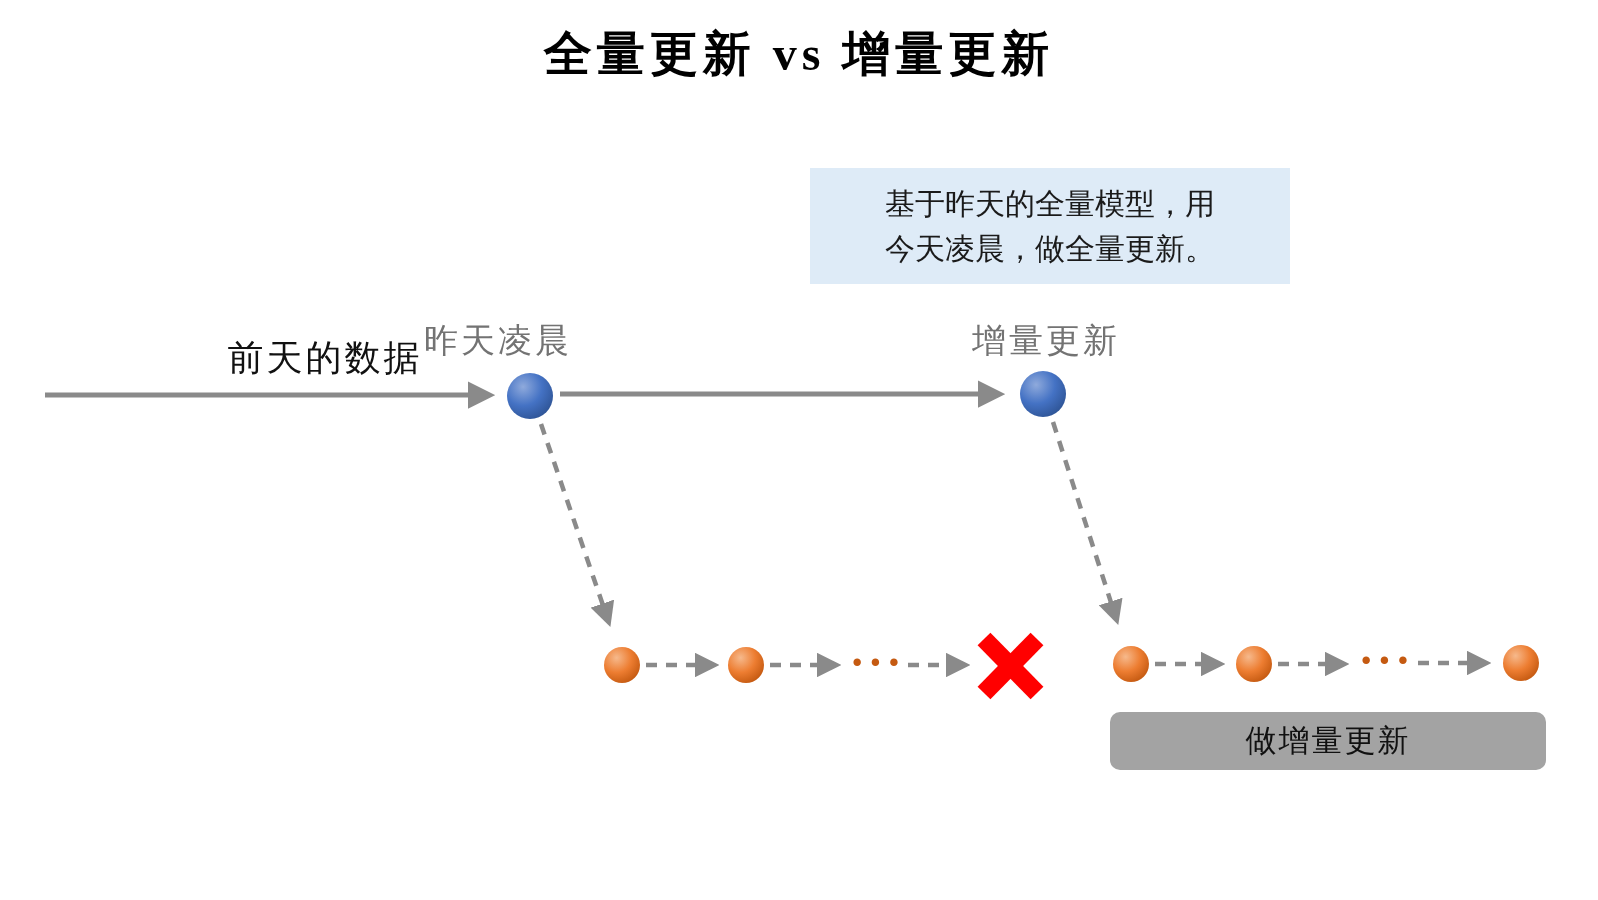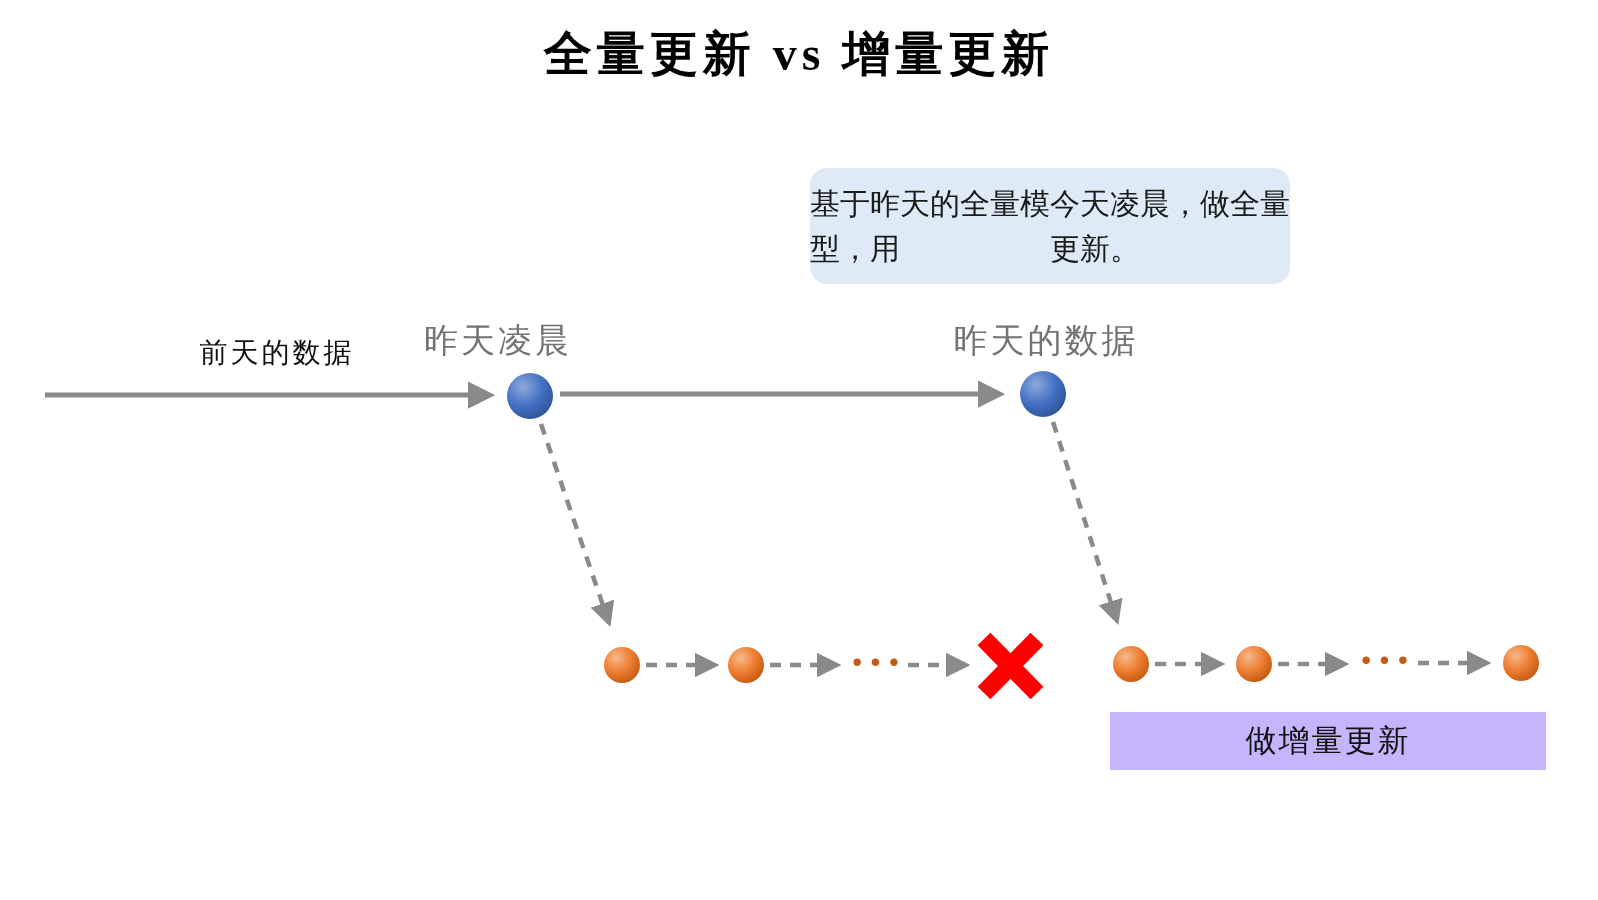--- a/index.html
+++ b/index.html
@@ -21,45 +21,45 @@
     transform: translateX(-50%);
     font-size: 48px; font-weight: bold; color: #000000;
     letter-spacing: 5px;
   }
 
   .note-box {
     position: absolute;
     left: 810px; top: 168px;
     width: 480px; height: 116px;
     background: #DEEBF7;
-    display: flex; 
+    display: flex; flex-direction: column;
     justify-content: center; align-items: center;
     font-size: 30px; color: #1a1a1a;
     line-height: 1.5;
-    border-radius: 17px;
   }
 
-  .seg-label { font-size: 28px; color: #111111; letter-spacing: 3px; }
+  .seg-label { font-size: 36px; color: #111111; letter-spacing: 3px; margin-left: 48px; }
   .node-label { font-size: 34px; color: #737373; letter-spacing: 3px; }
 
   .ellipsis {
     font-size: 46px; font-weight: bold;
     color: #C55A11;
     letter-spacing: 3px; line-height: 1;
     transform: translate(-50%, -50%);
   }
 
   .inc-box {
     position: absolute;
     left: 1110px; top: 712px;
     width: 436px; height: 58px;
-    background: #c4b5fd;
+    background: #a3a3a3;
     display: flex; justify-content: center; align-items: center;
     font-size: 31px; color: #111111;
     letter-spacing: 2px;
+    border-radius: 10px;
   }
 </style>
 </head>
 <body>
 
 <svg class="stage" width="1598" height="900" viewBox="0 0 1598 900">
   <defs>
     <radialGradient id="gradBlue" cx="35%" cy="30%" r="75%">
       <stop offset="0%" stop-color="#8FAADC"></stop>
       <stop offset="55%" stop-color="#4472C4"></stop>
@@ -117,21 +117,21 @@
   <div class="note-box">
     <div>基于昨天的全量模型，用</div>
     <div>今天凌晨，做全量更新。</div>
   </div>
 
   <div class="label seg-label centered" style="left:277px; top:334px;">前天的数据</div>
 
   <div class="label node-label centered" style="left:498px; top:318px;">昨天凌晨</div>
 
 
-  <div class="label node-label centered" style="left:1046px; top:318px;">昨天的数据</div>
+  <div class="label node-label centered" style="left:1046px; top:318px;">增量更新</div>
 
   <div class="label ellipsis" style="left:877px; top:663px;">···</div>
 
   <div class="label ellipsis" style="left:1386px; top:661px;">···</div>
 
   <div class="inc-box">
     <span>做增量更新</span>
   </div>
 
 </div>

